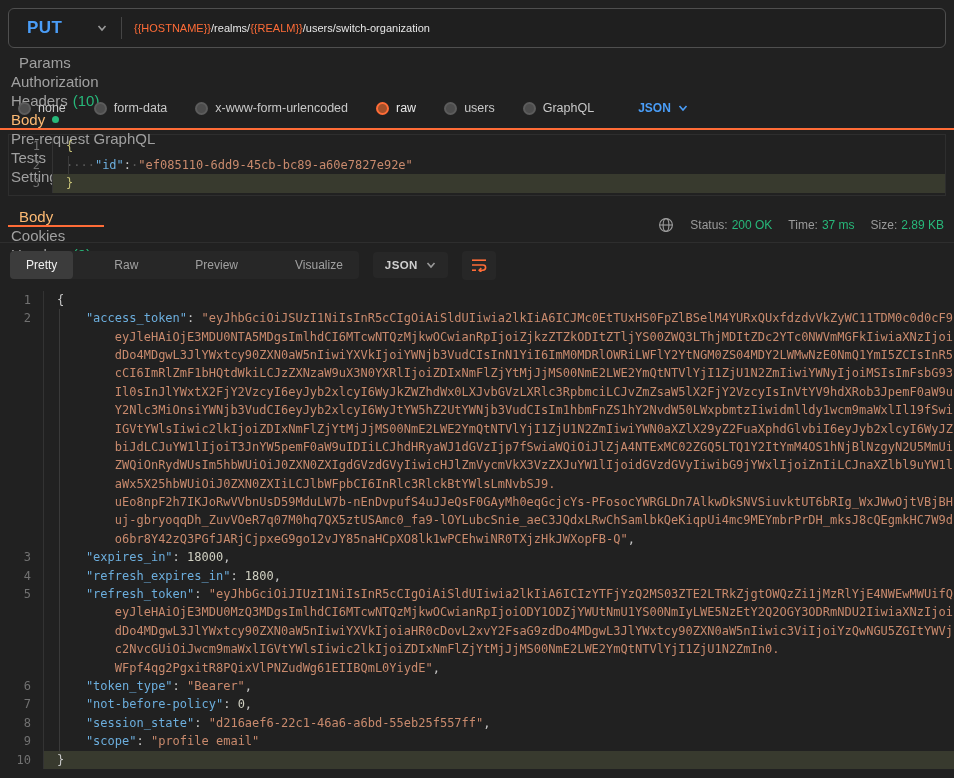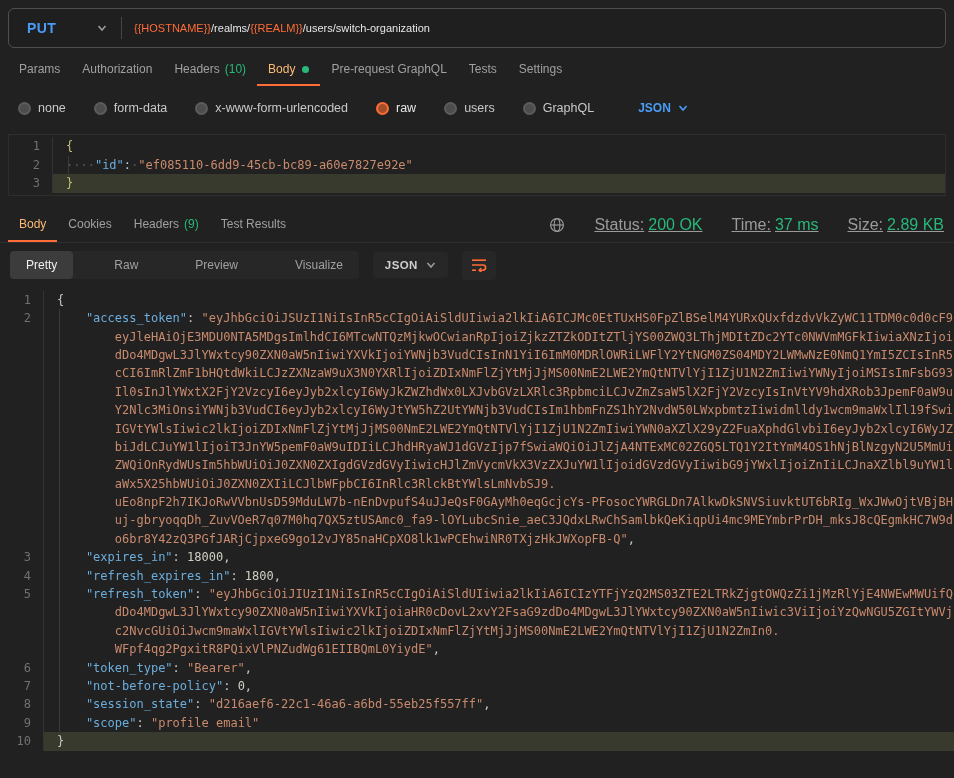--- a/index.html
+++ b/index.html
@@ -7,28 +7,28 @@
     --txt:#d4d4d4; --muted:#a0a0a0; --gutter:#717171;
   }
   *{margin:0;padding:0;box-sizing:border-box;}
   html,body{width:954px;height:778px;overflow:hidden;}
   body{background:var(--bg);font-family:"Liberation Sans",sans-serif;color:var(--txt);}
   .app{width:954px;height:778px;overflow:hidden;}
 
   
   .url-bar{margin:8px 8px 0;height:40px;border:1px solid #4f4f4f;border-radius:6px;display:flex;align-items:center;background:#1f1f1f;}
   .method{width:112px;display:flex;align-items:center;justify-content:space-between;padding:0 14px 0 18px;cursor:pointer;height:100%;}
-  .method-label{color:var(--blue,#4a9df7);font-weight:700;font-size:14px;letter-spacing:.4px;}
+  .method-label{color:var(--blue,#4a9df7);font-weight:700;font-size:17px;letter-spacing:.4px;}
   .vdiv{width:1px;height:22px;background:#454545;}
   .url{flex:1;padding:0 12px;font-size:11px;color:#e6e6e6;white-space:nowrap;overflow:hidden;}
   .url .var{color:var(--accent,#ff6c37);}
   .chev{width:10px;height:10px;stroke:#9a9a9a;fill:none;stroke-width:1.6;}
 
   
-  .tabs{display:flex;align-items:stretch;height:32px;margin-top:6px;font-size:12px;}
+  .tabs{display:flex;align-items:stretch;height:32px;margin-top:6px;font-size:15px;flex-direction:column;}
   .tab{display:flex;align-items:center;padding:0 11px;color:var(--muted);cursor:pointer;border-bottom:2px solid transparent;}
   .tab.active{color:#fdba74;border-bottom-color:var(--accent,#ff6c37);}
   .tab .count{color:var(--green,#27b87a);margin-left:5px;}
   .tab .dot{width:7px;height:7px;border-radius:50%;background:var(--green,#27b87a);margin-left:7px;}
   .tabs.first-pad .tab:first-child{margin-left:8px;}
 
   
   .modes{display:flex;align-items:center;gap:28px;margin:10px 0 0 18px;height:24px;font-size:12.5px;}
   .mode{display:flex;align-items:center;gap:7px;color:#c9c9c9;cursor:pointer;}
   .radio{width:13px;height:13px;border-radius:50%;background:#4d4d4d;border:2px solid #5c5c5c;}
@@ -51,21 +51,21 @@
   .tok-s{color:var(--str,#c98a6d);}
   .tok-n{color:var(--num,#d0d0c2);}
   .tok-p{color:#c8c8c8;}
   .tok-b{color:#c6c177;}
   .tok-w{color:#5a5a5a;}
 
   
   .resp-section{margin-top:12px;}
   .resp-header{display:flex;justify-content:space-between;align-items:stretch;border-bottom:1px solid var(--border);padding-right:10px;}
   .resp-header .tabs{margin-top:0;height:34px;}
-  .meta{display:flex;align-items:center;gap:29px;font-size:16px;color:#9b9b9b;text-decoration:underline;}
+  .meta{display:flex;align-items:center;gap:16px;font-size:12px;color:#9b9b9b;}
   .meta b{color:var(--green,#27b87a);font-weight:400;margin-left:4px;}
   .globe{width:16px;height:16px;stroke:#9e9e9e;fill:none;stroke-width:1.1;}
 
   
   .toolbar{display:flex;align-items:center;padding:8px 10px;}
   .seg{display:flex;background:var(--panel);border-radius:4px;padding:0;gap:25px;}
   .seg .opt{padding:7px 16px;font-size:12px;color:var(--muted);border-radius:4px;cursor:pointer;}
   .seg .opt.active{background:var(--panel-active);color:#f0f0f0;}
   .dd{display:flex;align-items:center;gap:8px;background:var(--panel);border-radius:4px;padding:7px 12px;margin-left:14px;font-size:11.5px;font-weight:700;letter-spacing:.4px;color:#cfcfcf;cursor:pointer;}
   .icon-btn{margin-left:14px;background:var(--panel);border:none;border-radius:4px;width:34px;height:29px;display:flex;align-items:center;justify-content:center;color:var(--accent,#ff6c37);cursor:pointer;}
@@ -277,20 +277,24 @@
         <div class="row guide">
           <span class="ln">4</span>
           <span class="content"><span class="tok-k">    "refresh_expires_in"</span><span class="tok-p">: </span><span class="tok-n">1800</span><span class="tok-p">,</span></span>
         </div>
         <div class="row guide">
           <span class="ln">5</span>
           <span class="content"><span class="tok-k">    "refresh_token"</span><span class="tok-p">: </span><span class="tok-s">"eyJhbGciOiJIUzI1NiIsInR5cCIgOiAiSldUIiwia2lkIiA6ICIzYTFjYzQ2MS03ZTE2LTRkZjgtOWQzZi1jMzRlYjE4NWEwMWUifQ</span></span>
         </div>
         <div class="row guide">
           <span class="ln"></span>
+          <span class="content"><span class="tok-s">        eyJleHAiOjE3MDU0MzQ3MDgsImlhdCI6MTcwNTQzMjkwOCwianRpIjoiODY1ODZjYWUtNmU1YS00NmIyLWE5NzEtY2Q2OGY3ODRmNDU2IiwiaXNzIjoi</span></span>
+        </div>
+        <div class="row guide">
+          <span class="ln"></span>
           <span class="content"><span class="tok-s">        dDo4MDgwL3JlYWxtcy90ZXN0aW5nIiwiYXVkIjoiaHR0cDovL2xvY2FsaG9zdDo4MDgwL3JlYWxtcy90ZXN0aW5nIiwic3ViIjoiYzQwNGU5ZGItYWVj</span></span>
         </div>
         <div class="row guide">
           <span class="ln"></span>
           <span class="content"><span class="tok-s">        c2NvcGUiOiJwcm9maWxlIGVtYWlsIiwic2lkIjoiZDIxNmFlZjYtMjJjMS00NmE2LWE2YmQtNTVlYjI1ZjU1N2ZmIn0.</span></span>
         </div>
         <div class="row guide">
           <span class="ln"></span>
           <span class="content"><span class="tok-s">        WFpf4qg2PgxitR8PQixVlPNZudWg61EIIBQmL0YiydE"</span><span class="tok-p">,</span></span>
         </div>

